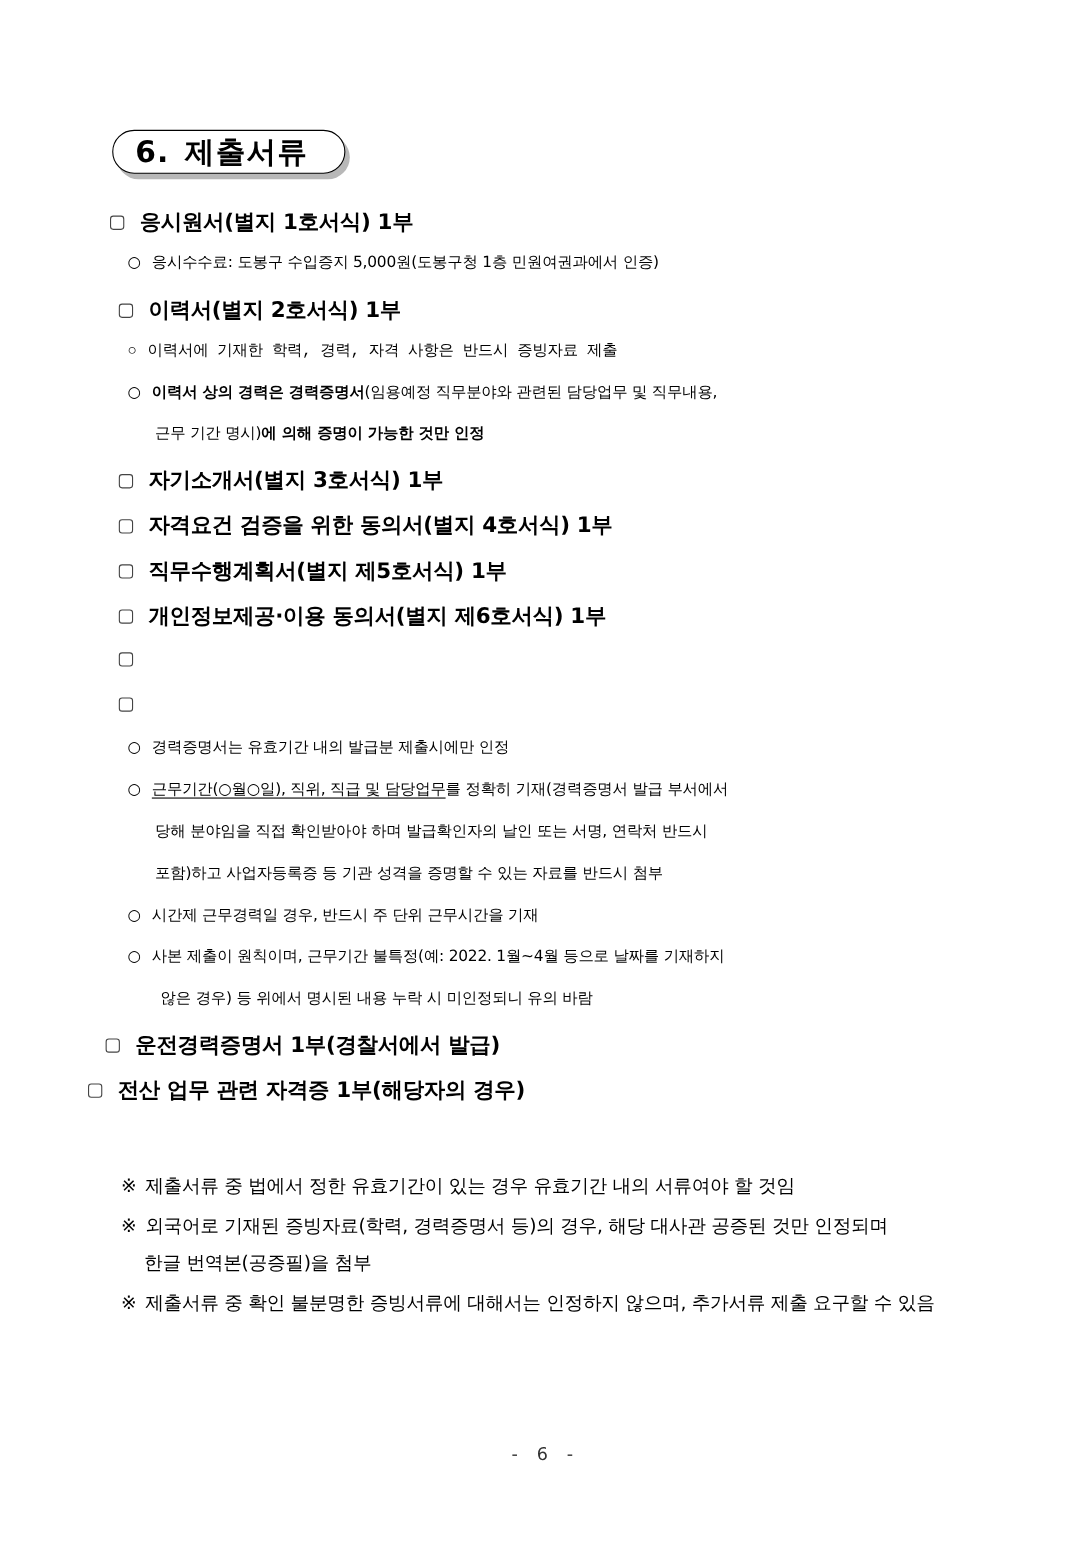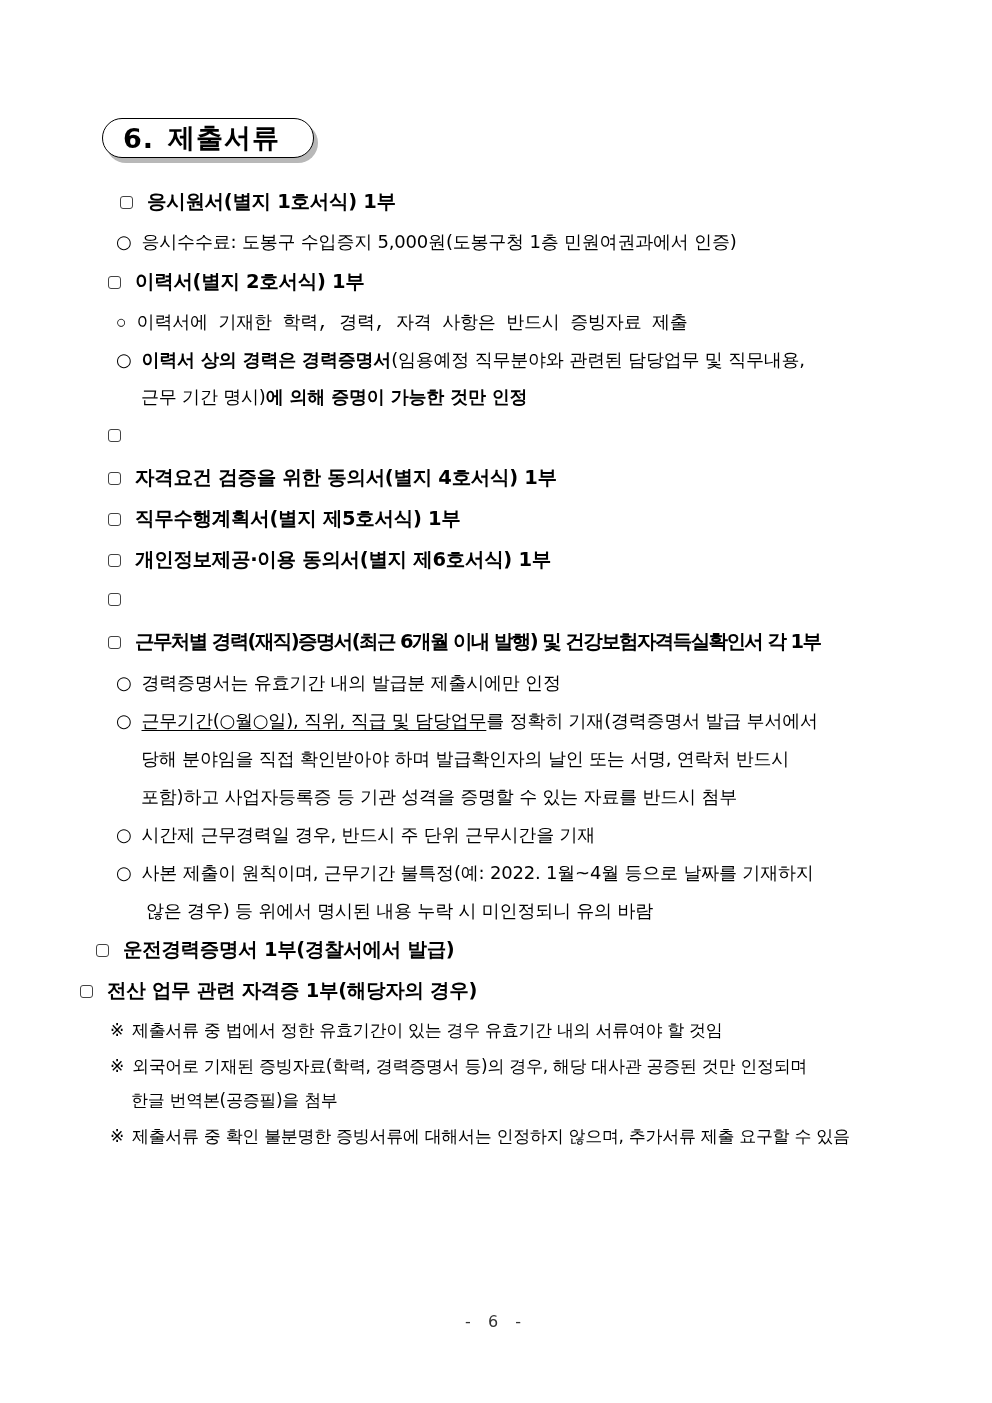--- a/index.html
+++ b/index.html
@@ -10,77 +10,77 @@
   }
   .title-box {
     position: absolute; left: 102px; top: 118px; width: 212px; height: 40px;
     border: 1.5px solid #000; border-radius: 22px; background: #fff;
     box-shadow: 4px 5px 0 #b8b8b8;
     display: flex; align-items: center; padding-left: 20px; box-sizing: border-box;
   }
   .title-text { font-size: 27px; font-weight: bold; letter-spacing: 1px; }
   .line { position: absolute; white-space: nowrap; }
   .main { font-size: 19.5px; font-weight: bold; letter-spacing: -0.3px; }
-  .sub { font-size: 18px; letter-spacing: -0.2px; }
-  .note { font-size: 17px; letter-spacing: -0.3px; }
+  .sub { font-size: 14px; letter-spacing: -0.2px; }
+  .note { font-size: 17px; letter-spacing: -0.3px; margin-top: 48px; }
   .chk {
     display: inline-block; width: 13px; height: 13px; border: 1.3px solid #444;
     border-radius: 3px; margin-right: 14px; vertical-align: -1px; box-sizing: border-box;
   }
   .circ { display: inline-block; margin-right: 10px; font-weight: normal; }
   .mark { display: inline-block; margin-right: 8px; }
   .b { font-weight: bold; }
   .u { text-decoration: underline; text-underline-offset: 3px; }
   .pagenum { position: absolute; left: 0; width: 100%; top: 1312px; text-align: center; font-size: 16px; color: #333; letter-spacing: 6px; }
 </style>
 </head>
 <body>
 
 <div class="title-box">
   <span class="title-text">6.</span>
   <span class="title-text" style="margin-left:14px">제출서류</span>
 </div>
 
-<div class="line main" style="left:120px; top:188px;">
+<div class="line main" style="left:100px; top:188px;">
   <span class="chk"></span><span>응시원서(별지 1호서식) 1부</span>
 </div>
 <div class="line sub" style="left:116px; top:230px;">
   <span class="circ">○</span><span>응시수수료: 도봉구 수입증지 5,000원(도봉구청 1층 민원여권과에서 인증)</span>
 </div>
 
 <div class="line main" style="left:108px; top:268px;">
   <span class="chk"></span><span>이력서(별지 2호서식) 1부</span>
 </div>
 <div class="line sub" style="left:116px; top:310px;font-family:Liberation Mono, monospace;">
   <span class="circ">○</span><span>이력서에 기재한 학력, 경력, 자격 사항은 반드시 증빙자료 제출</span>
 </div>
 <div class="line sub" style="left:116px; top:348px; width:800px;">
   <span class="circ">○</span><span class="b">이력서 상의 경력은 경력증명서</span><span>(임용예정 직무분야와 관련된 담당업무 및 직무내용,</span>
 </div>
 <div class="line sub" style="left:141px; top:385px;">
   <span>근무 기간 명시)</span><span class="b">에 의해 증명이 가능한 것만 인정</span>
 </div>
 
 <div class="line main" style="left:108px; top:423px;">
-  <span class="chk"></span>
+  <span class="chk"></span><span>자기소개서(별지 3호서식) 1부</span>
 </div>
 <div class="line main" style="left:108px; top:464px;">
   <span class="chk"></span><span>자격요건 검증을 위한 동의서(별지 4호서식) 1부</span>
 </div>
 <div class="line main" style="left:108px; top:505px;">
   <span class="chk"></span><span>직무수행계획서(별지 제5호서식) 1부</span>
 </div>
 <div class="line main" style="left:108px; top:546px;">
   <span class="chk"></span><span>개인정보제공·이용 동의서(별지 제6호서식) 1부</span>
 </div>
 <div class="line main" style="left:108px; top:587px;">
   <span class="chk"></span>
 </div>
 <div class="line main" style="left:108px; top:628px; letter-spacing:-1.6px;">
-  <span class="chk"></span><span>근무처별 경력(재직)증명서(최근 6개월 이내 발행) 및 건강보험자격득실확인서 각 1부</span>
+  <span class="chk"></span>
 </div>
 
 <div class="line sub" style="left:116px; top:671px;">
   <span class="circ">○</span><span>경력증명서는 유효기간 내의 발급분 제출시에만 인정</span>
 </div>
 <div class="line sub" style="left:116px; top:709px;">
   <span class="circ">○</span><span class="u">근무기간(○월○일), 직위, 직급 및 담당업무</span><span>를 정확히 기재(경력증명서 발급 부서에서</span>
 </div>
 <div class="line sub" style="left:141px; top:747px;">
   <span>당해 분야임을 직접 확인받아야 하며 발급확인자의 날인 또는 서명, 연락처 반드시</span>

